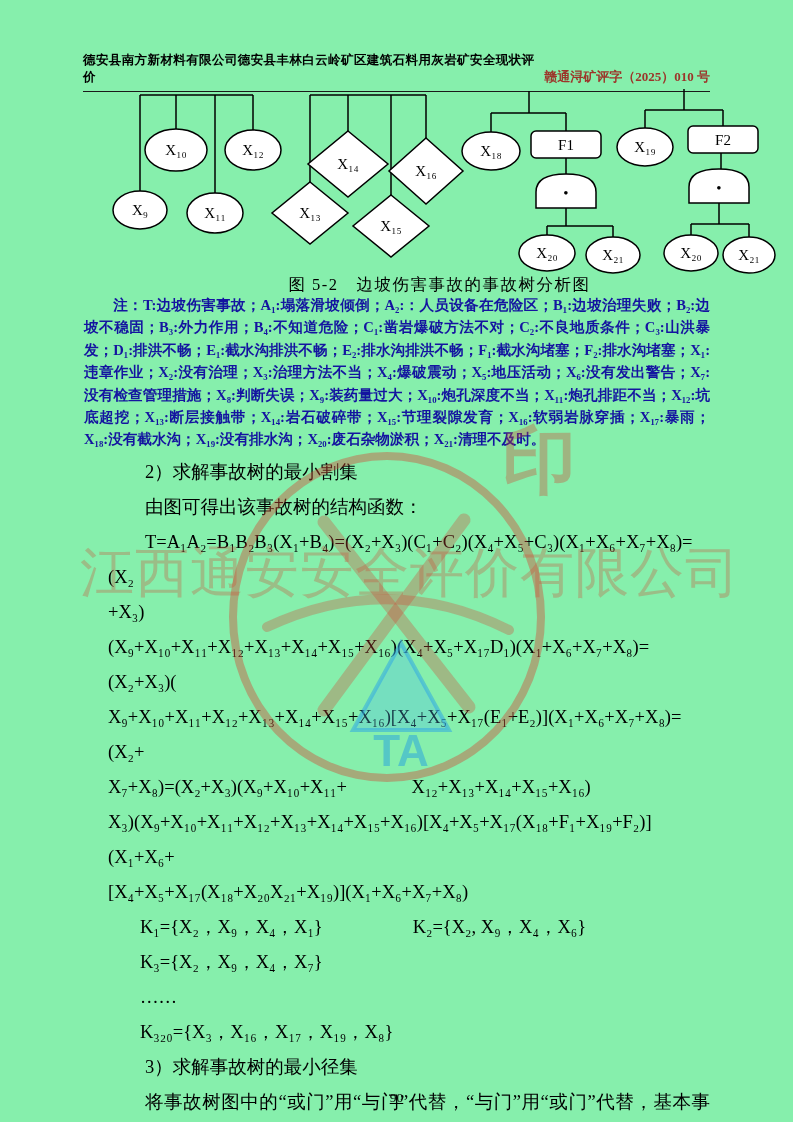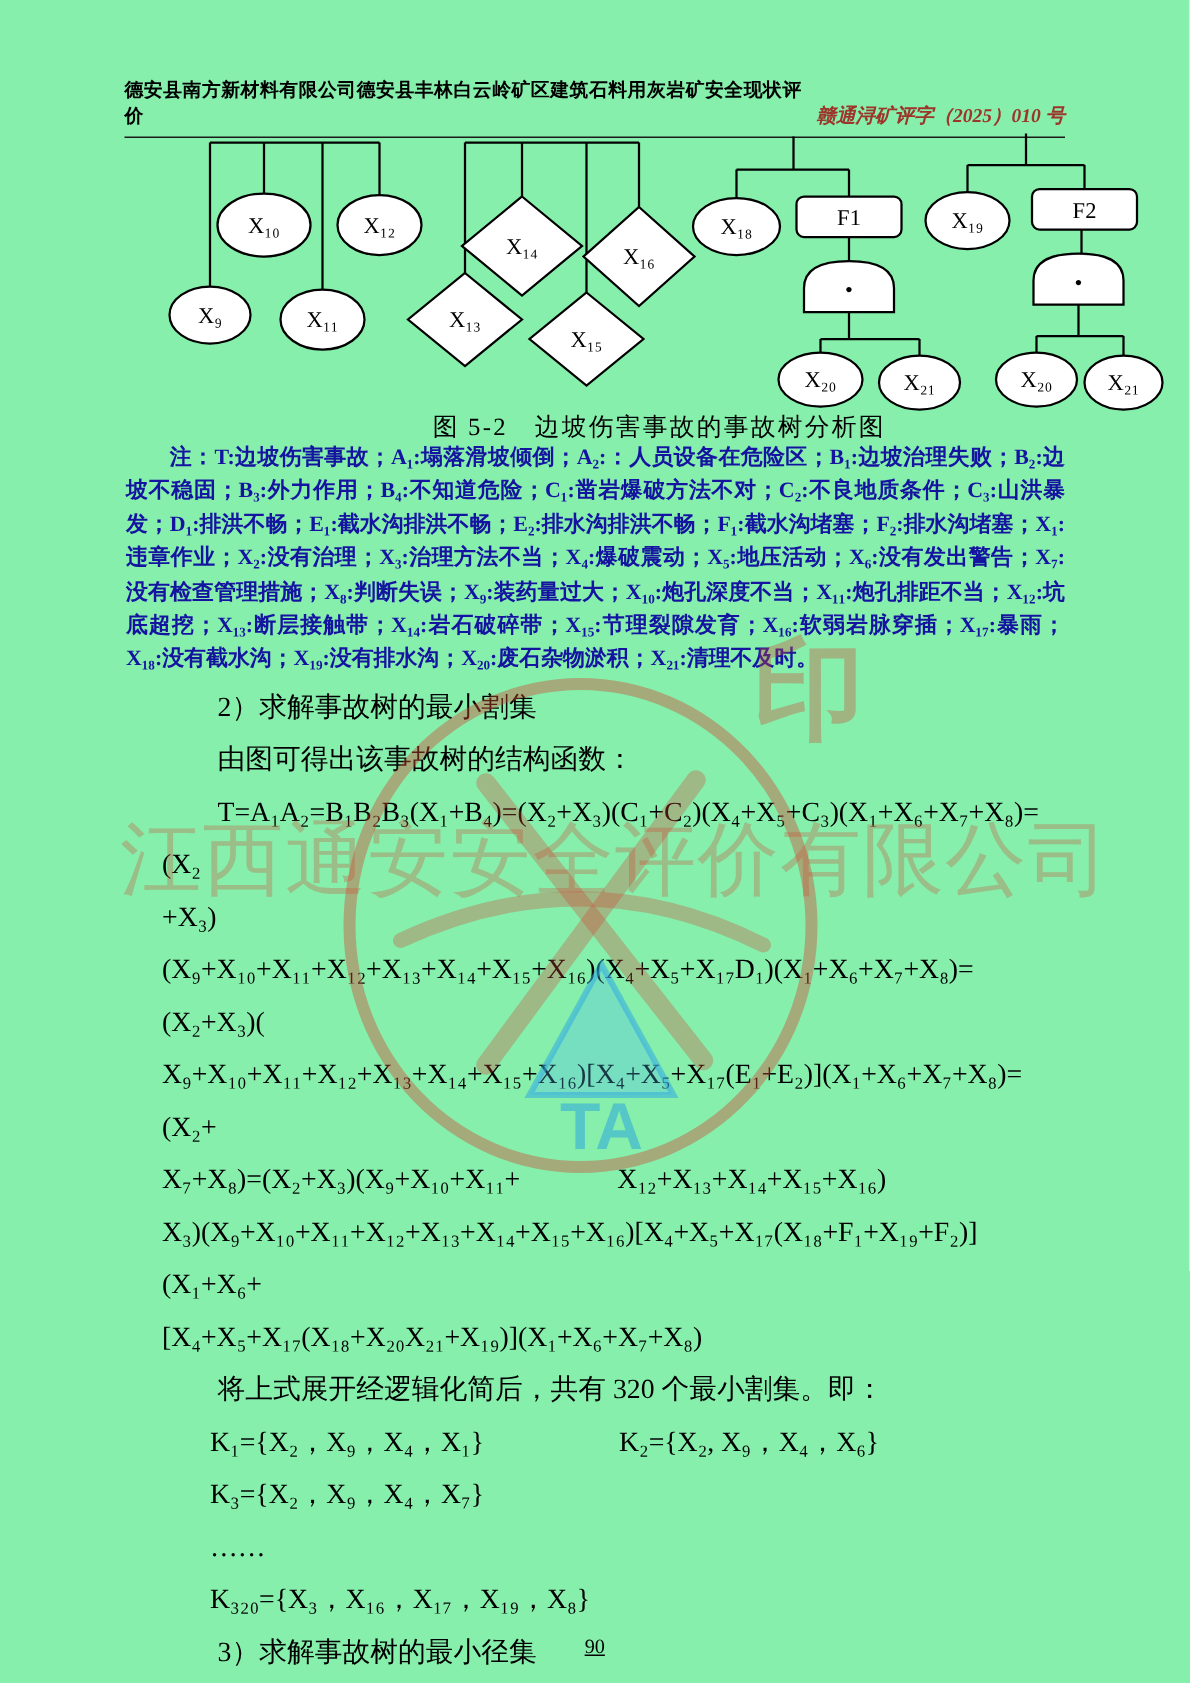--- a/index.html
+++ b/index.html
@@ -4,21 +4,21 @@
 <style>
   html,body { margin:0; padding:0; background:#ffffff; }
   .page { position:relative; width:793px; height:1122px; background:#86efac; overflow:hidden;
           font-family:"Liberation Serif", serif; color:#000; }
 
   
   .header { position:absolute; top:52px; left:83px; right:83px; display:flex;
             justify-content:space-between; align-items:flex-end;
             border-bottom:1.5px solid #1a1a1a; padding-bottom:5px; }
   .header-left { font-size:12.5px; font-weight:bold; letter-spacing:.4px; }
-  .header-right { font-size:13px; font-weight:bold; font-style:italic; color:#9c352a; white-space:nowrap; }
+  .header-right { font-size:13px; font-weight:bold; color:#9c352a; white-space:nowrap; }
 
   
   .diagram { position:absolute; top:86px; left:0; width:793px; height:212px;margin-left:43px; }
   .diagram svg { position:absolute; top:0; left:0; }
   .diagram text { font-family:"Liberation Serif", serif; font-size:15px; fill:#000; }
   .caption { position:absolute; top:188px; left:0; width:100%; text-align:center;
              font-size:16.5px; letter-spacing:1.5px; }
 
   
   .note { position:absolute; top:294px; left:84px; width:626px; margin:0;
@@ -149,21 +149,20 @@
     <p class="indent">由图可得出该事故树的结构函数：</p>
     <div>
       <p class="formula-line formula-first">T=A₁A₂=B₁B₂B₃(X₁+B₄)=(X₂+X₃)(C₁+C₂)(X₄+X₅+C₃)(X₁+X₆+X₇+X₈)=(X₂</p>
       <p class="formula-line">+X₃)</p>
       <p class="formula-line">(X₉+X₁₀+X₁₁+X₁₂+X₁₃+X₁₄+X₁₅+X₁₆)(X₄+X₅+X₁₇D₁)(X₁+X₆+X₇+X₈)=(X₂+X₃)(</p>
       <p class="formula-line">X₉+X₁₀+X₁₁+X₁₂+X₁₃+X₁₄+X₁₅+X₁₆)[X₄+X₅+X₁₇(E₁+E₂)](X₁+X₆+X₇+X₈)=(X₂+</p>
       <p class="formula-line">X₇+X₈)=(X₂+X₃)(X₉+X₁₀+X₁₁+              X₁₂+X₁₃+X₁₄+X₁₅+X₁₆)</p>
       <p class="formula-line">X₃)(X₉+X₁₀+X₁₁+X₁₂+X₁₃+X₁₄+X₁₅+X₁₆)[X₄+X₅+X₁₇(X₁₈+F₁+X₁₉+F₂)](X₁+X₆+</p>
       <p class="formula-line">[X₄+X₅+X₁₇(X₁₈+X₂₀X₂₁+X₁₉)](X₁+X₆+X₇+X₈)</p>
     </div>
-    <p class="indent">将上式展开经逻辑化简后，共有 320 个最小割集。即：</p>
     <p class="krow">
       <span class="k-first">K₁={X₂，X₉，X₄，X₁}</span>
       <span>K₂={X₂, X₉，X₄，X₆}</span>
     </p>
     <p class="kline">K₃={X₂，X₉，X₄，X₇}</p>
     <p class="kline">……</p>
     <p class="kline">K₃₂₀={X₃，X₁₆，X₁₇，X₁₉，X₈}</p>
     <p class="indent">3）求解事故树的最小径集</p>
     <p class="para-just">将事故树图中的“或门”用“与门”代替，“与门”用“或门”代替，基本事件用其对偶事件代替，可得到原事故树的对偶树，即成功树。求成功树最小割集，便是原事故树的最小径集。即：</p>
   </div>

